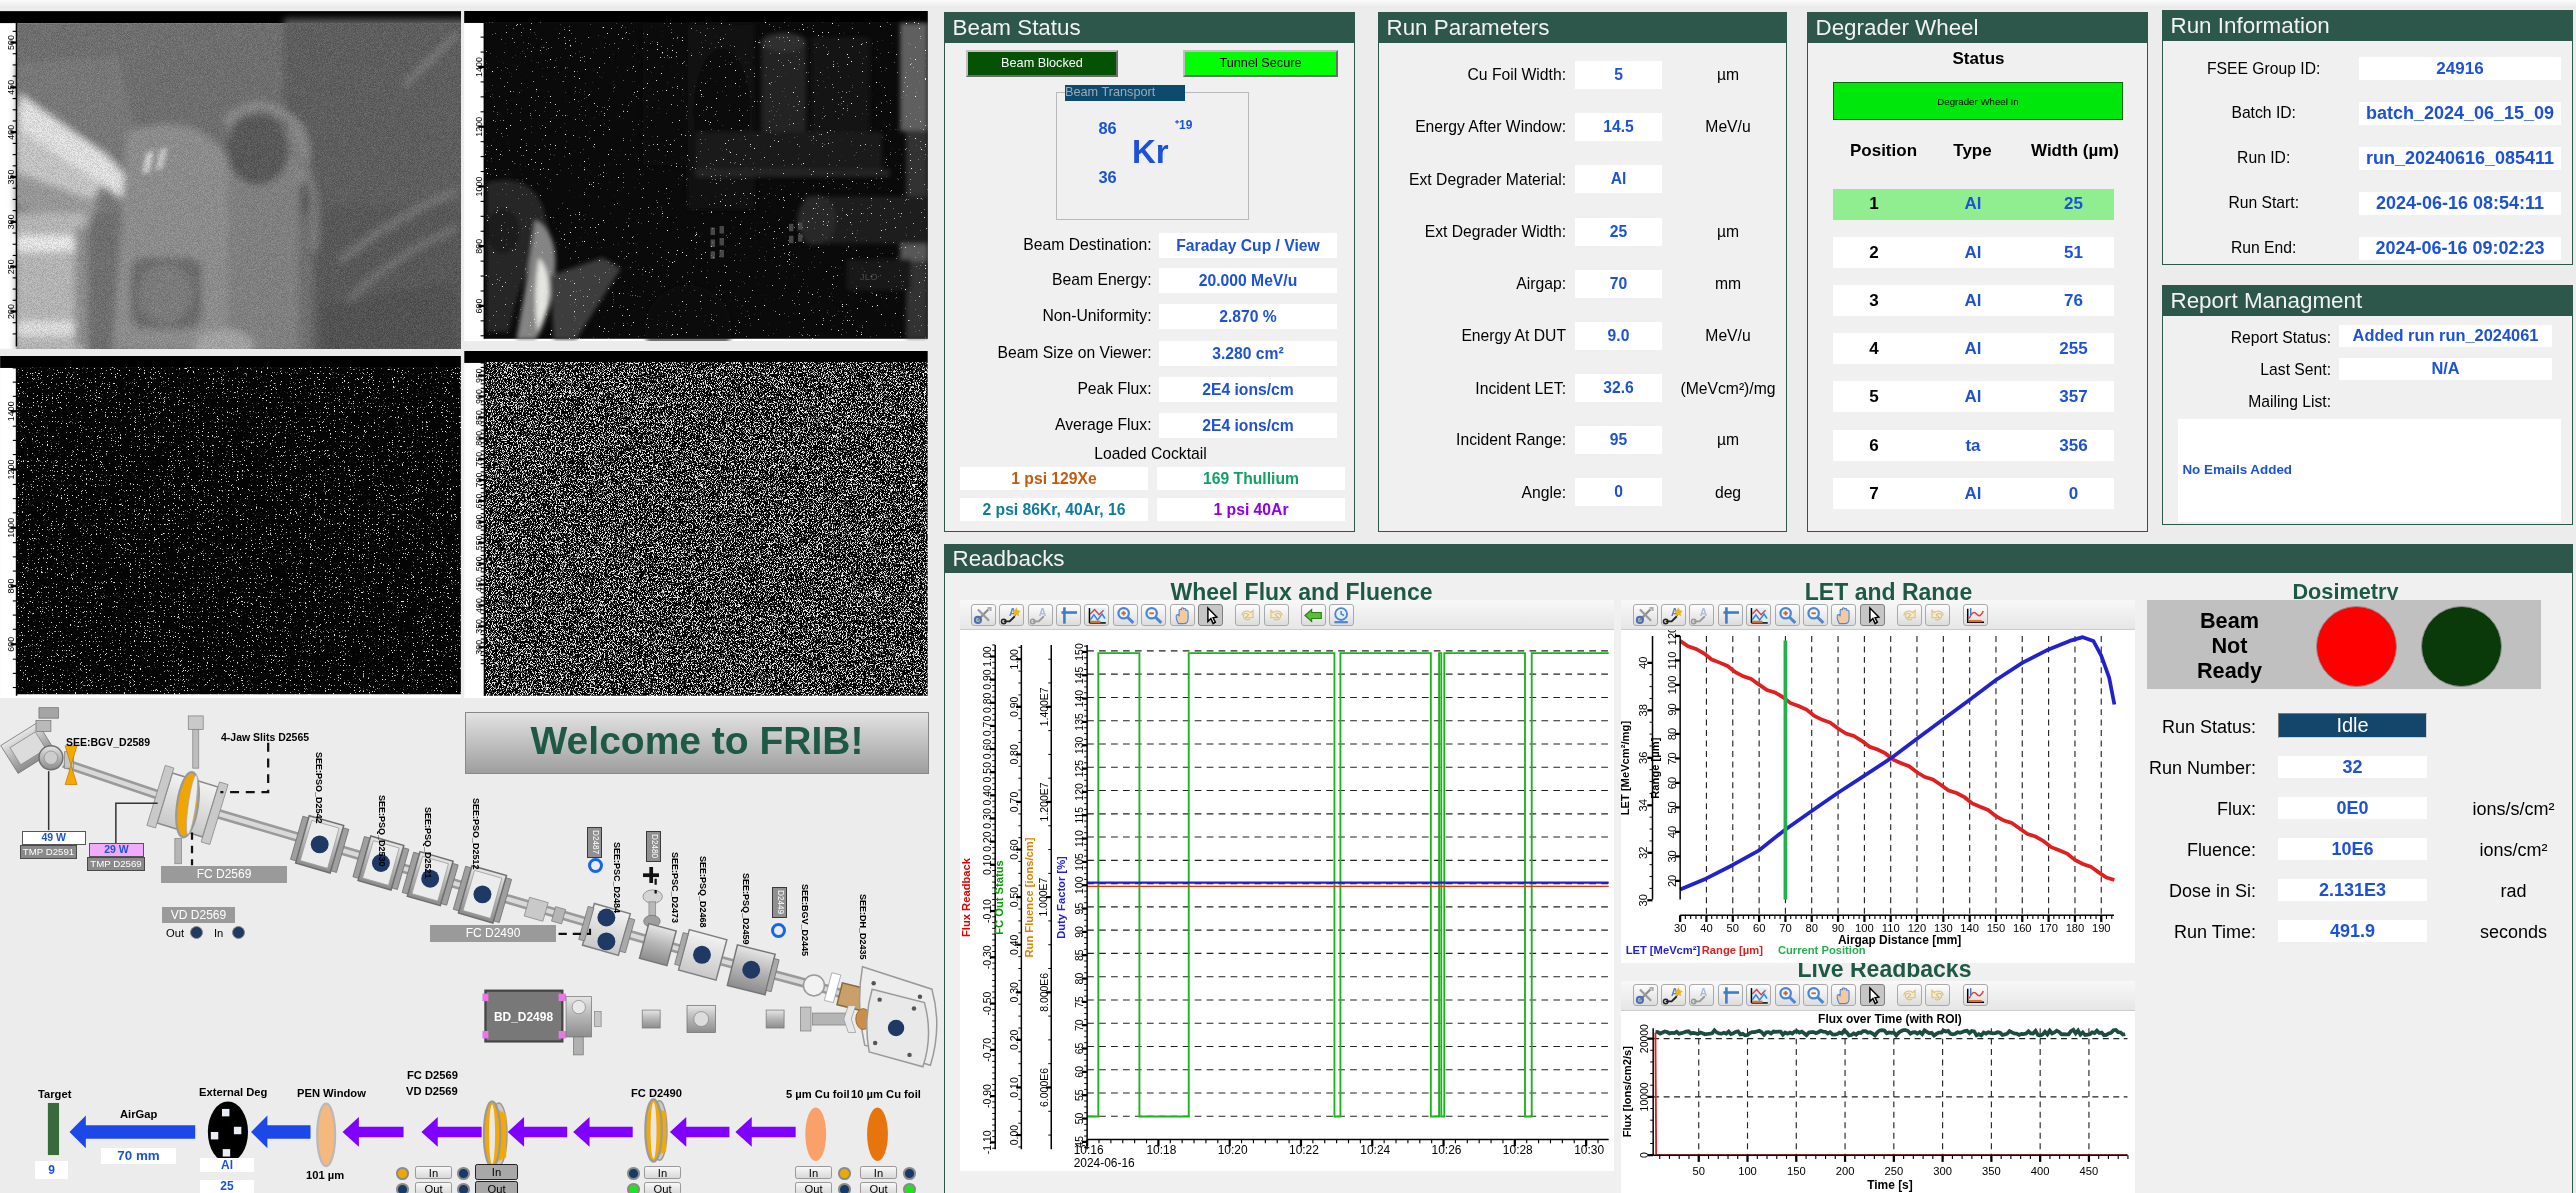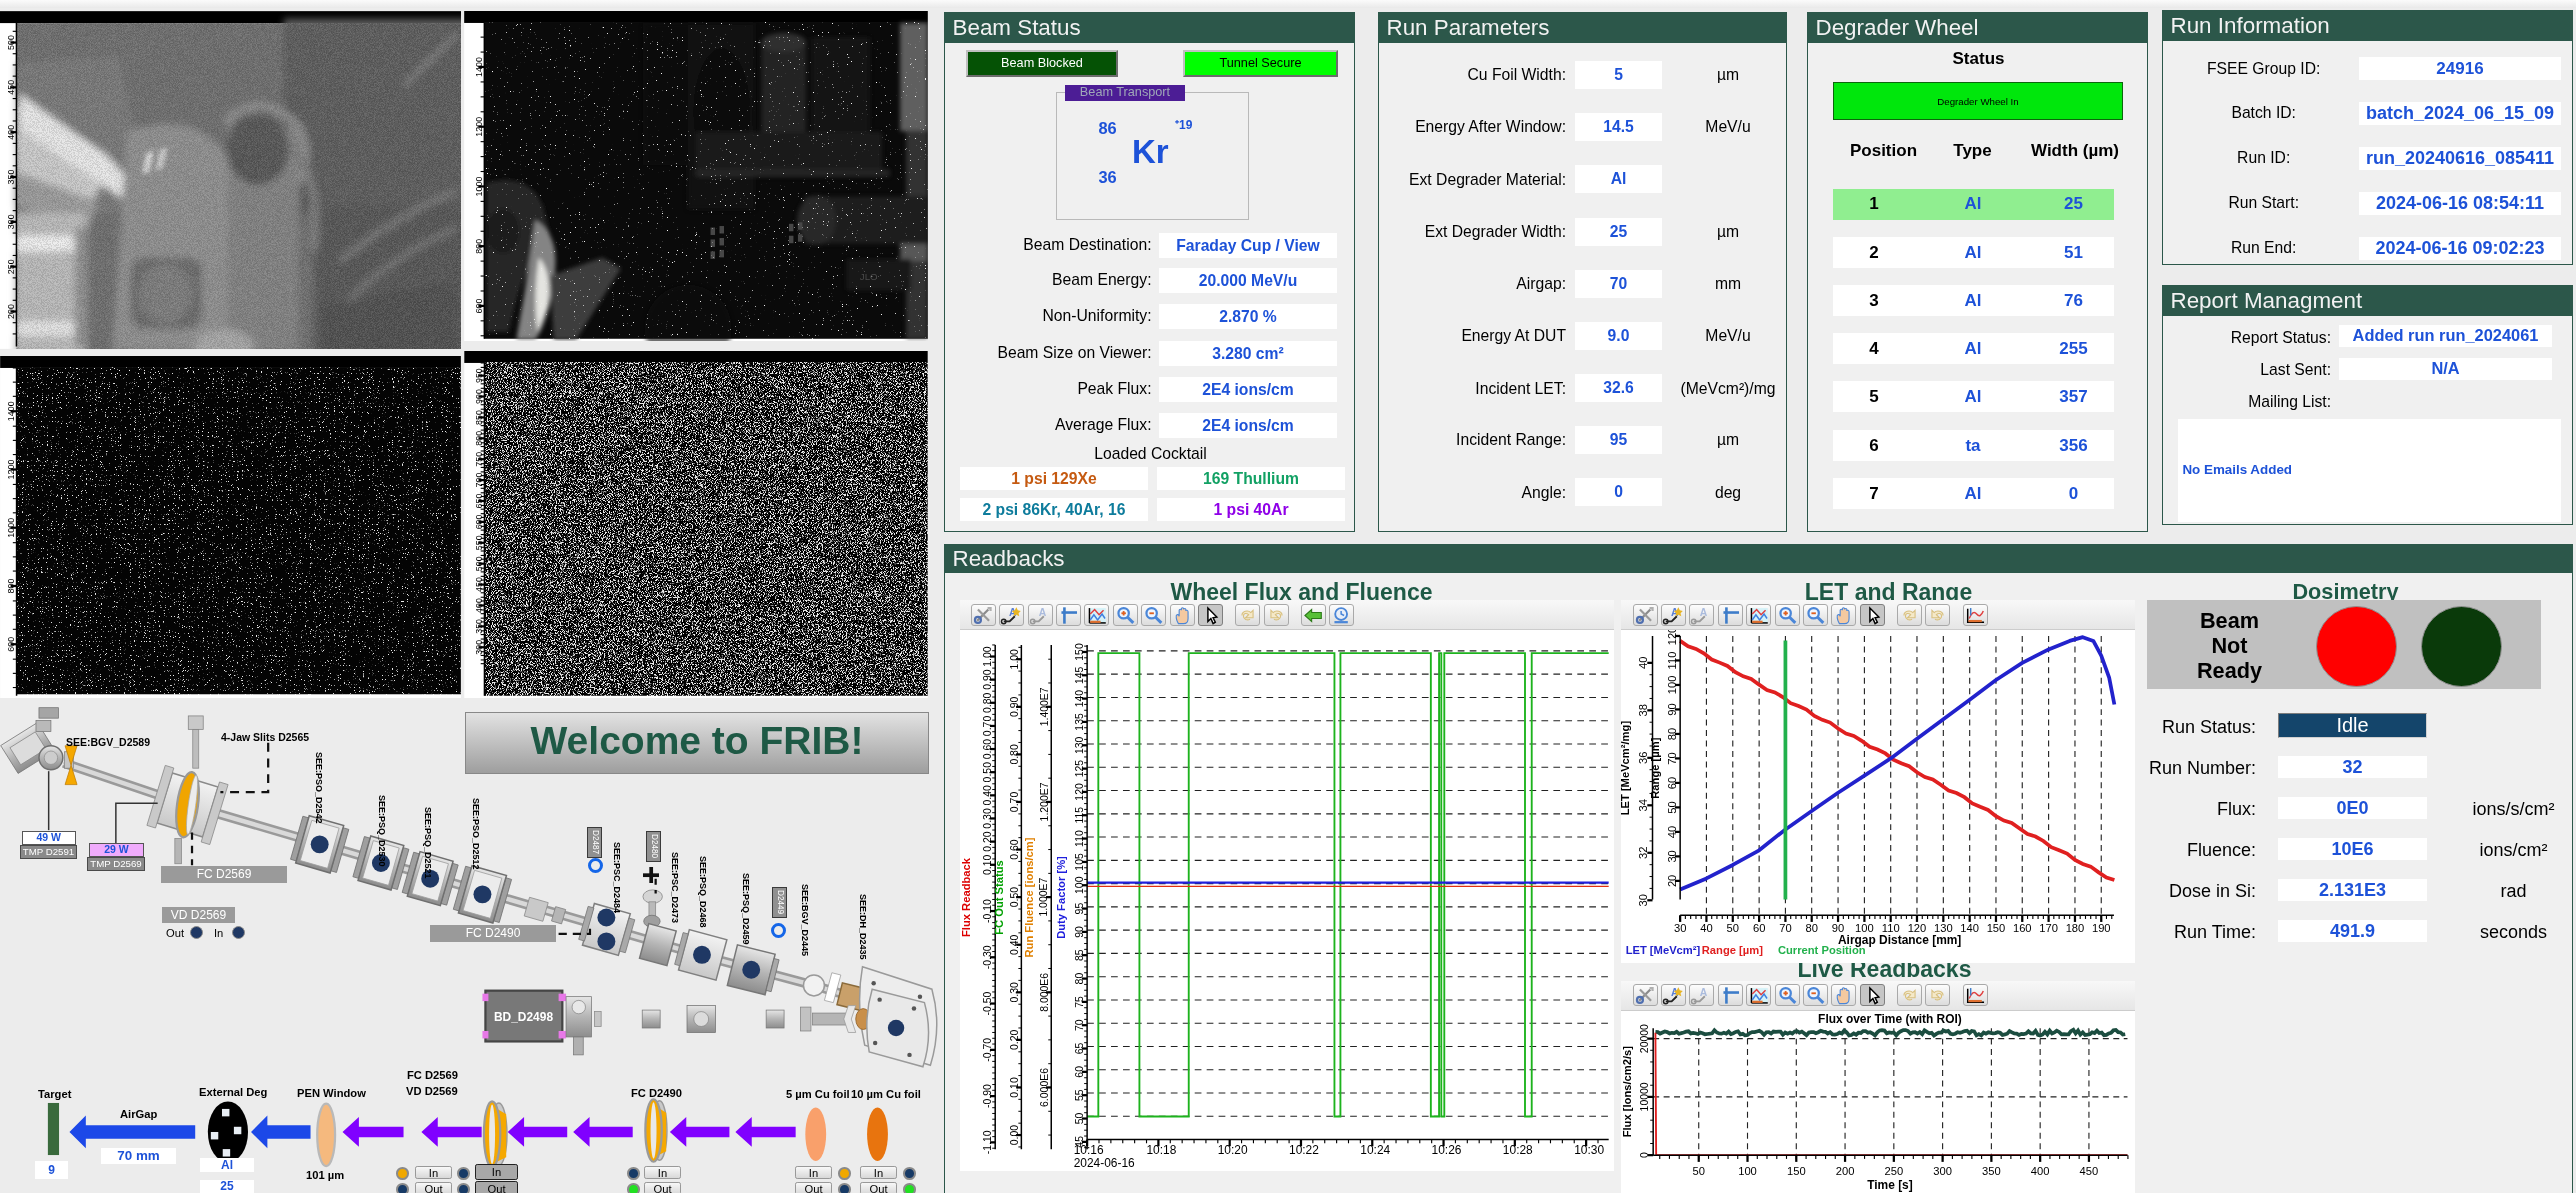--- a/index.html
+++ b/index.html
@@ -364,21 +364,21 @@
       <line x1="22" y1="408" x2="27" y2="408" stroke="#000" stroke-width="1.5"></line>
       <line x1="22" y1="414" x2="27" y2="414" stroke="#000" stroke-width="1.5"></line>
       <line x1="22" y1="419" x2="27" y2="419" stroke="#000" stroke-width="1.5"></line>
     </g>
 </svg>
 <div class="panel" style="left:944px;top:12px;width:411px;height:520px;">
     <div class="phead">Beam Status</div>
     <div class="a" style="left:21px;top:37px;width:152px;height:27px;background:#055205;border:2.2px outset #c0c0c0;color:#fff;font-size:12.7px;text-align:center;line-height:22.4px;">Beam Blocked</div>
     <div class="a" style="left:238px;top:37px;width:155px;height:27px;background:#00ff00;border:2.2px outset #c0c0c0;color:#000;font-size:12.7px;text-align:center;line-height:22.4px;">Tunnel Secure</div>
     <div class="a" style="left:111px;top:79px;width:193px;height:128px;border:0.7px solid #b9b9b9;"></div>
-    <div class="a" style="left:120px;top:72px;width:120px;height:16.4px;background:#4c1d95;color:#9fa8b8;font-size:12.7px;text-align:center;">Beam Transport</div>
+    <div class="a" style="left:120px;top:72px;width:120px;height:16.4px;background:#0c4a6e;color:#9fa8b8;font-size:12.7px;">Beam Transport</div>
     <div class="a" style="left:146px;top:106px;width:33px;height:18px;color:#1d52d8;font-weight:bold;font-size:16.4px;text-align:center;">86</div>
     <div class="a" style="left:230px;top:103px;width:37px;height:18px;color:#1d52d8;font-weight:bold;font-size:12px;">⁺19</div>
     <div class="a" style="left:187px;top:120px;width:52px;height:36px;color:#1d52d8;font-weight:bold;font-size:33px;">Kr</div>
     <div class="a" style="left:146px;top:155px;width:33px;height:18px;color:#1d52d8;font-weight:bold;font-size:16.4px;text-align:center;">36</div>
     <div class="lbl" style="left:7.5px;top:223px;width:199px;text-align:right;font-size:15.7px;">Beam Destination:</div>
     <div class="vbox" style="left:214px;top:220px;width:178px;height:25px;line-height:25px;">Faraday Cup / View</div>
     <div class="lbl" style="left:7.5px;top:258px;width:199px;text-align:right;font-size:15.7px;">Beam Energy:</div>
     <div class="vbox" style="left:214px;top:255px;width:178px;height:25px;line-height:25px;">20.000 MeV/u</div>
     <div class="lbl" style="left:7.5px;top:294px;width:199px;text-align:right;font-size:15.7px;">Non-Uniformity:</div>
     <div class="vbox" style="left:214px;top:291px;width:178px;height:25px;line-height:25px;">2.870 %</div>
@@ -1633,21 +1633,21 @@
 <div class="vlabel" style="left:858px;top:894px;">SEE:DH_D2435</div>
 <div class="a" style="left:587px;top:827px;width:15px;height:31px;background:#909090;border:1.5px solid #3a3a3a;color:#fff;font-size:8.2px;writing-mode:vertical-rl;text-align:center;line-height:12px;">D2487</div>
 <div class="a" style="left:646px;top:831px;width:15px;height:31px;background:#909090;border:1.5px solid #3a3a3a;color:#fff;font-size:8.2px;writing-mode:vertical-rl;text-align:center;line-height:12px;">D2480</div>
 <div class="a" style="left:772px;top:887px;width:15px;height:31px;background:#909090;border:1.5px solid #3a3a3a;color:#fff;font-size:8.2px;writing-mode:vertical-rl;text-align:center;line-height:12px;">D2449</div>
 <div class="a" style="left:588px;top:858px;width:15px;height:15px;border:3.7px solid #1566e8;border-radius:50%;"></div>
 <div class="a" style="left:771px;top:923px;width:15px;height:15px;border:3.7px solid #1566e8;border-radius:50%;"></div>
 <div class="a" style="left:643px;top:867px;width:16.4px;height:16.4px;"><svg width="16.4" height="16.4" viewBox="0 0 22 22">
       <line x1="11" y1="0" x2="11" y2="22" stroke="#111" stroke-width="5"></line>
       <line x1="0" y1="11" x2="22" y2="11" stroke="#111" stroke-width="5"></line>
     </svg></div>
-<div class="a" style="left:21.7px;top:831px;width:54px;height:14px;background:#fff;border:1.5px solid #555;color:#1d52d8;font-weight:bold;font-size:10.5px;text-align:center;line-height:11.2px;white-space:nowrap;">49 W</div>
+<div class="a" style="left:21.7px;top:831px;width:64px;height:14px;background:#fff;border:1.5px solid #555;color:#1d52d8;font-weight:bold;font-size:10.5px;text-align:center;line-height:11.2px;white-space:nowrap;">49 W</div>
 <div class="a" style="left:20px;top:845px;width:57px;height:14px;background:#8a8a8a;border:1.5px solid #4a4a4a;color:#fff;font-size:9.7px;text-align:center;line-height:11.2px;white-space:nowrap;">TMP D2591</div>
 <div class="a" style="left:89px;top:843px;width:55px;height:14px;background:#f0abfc;border:1.5px solid #555;color:#1d52d8;font-weight:bold;font-size:10.5px;text-align:center;line-height:11.2px;white-space:nowrap;">29 W</div>
 <div class="a" style="left:87px;top:857px;width:58px;height:14px;background:#8a8a8a;border:1.5px solid #4a4a4a;color:#fff;font-size:9.7px;text-align:center;line-height:11.2px;white-space:nowrap;">TMP D2569</div>
 <div class="gbar" style="left:161px;top:866px;width:126px;height:17px;font-size:12px;line-height:17px;">FC D2569</div>
 <div class="gbar" style="left:162px;top:907px;width:73px;height:16.4px;font-size:12px;line-height:16.4px;">VD D2569</div>
 <div class="a" style="left:166px;top:927px;width:25.4px;height:13.4px;font-size:11.2px;color:#000;">Out</div>
 <div class="led" style="left:190px;top:926px;width:13.4px;height:13.4px;background:#1f3864;border:1.5px solid #8a8a8a;"></div>
 <div class="a" style="left:214px;top:927px;width:15px;height:13.4px;font-size:11.2px;color:#000;">In</div>
 <div class="led" style="left:232px;top:926px;width:13.4px;height:13.4px;background:#1f3864;border:1.5px solid #8a8a8a;"></div>
 <div class="gbar" style="left:430px;top:925px;width:126px;height:17px;font-size:12px;line-height:17px;">FC D2490</div>

